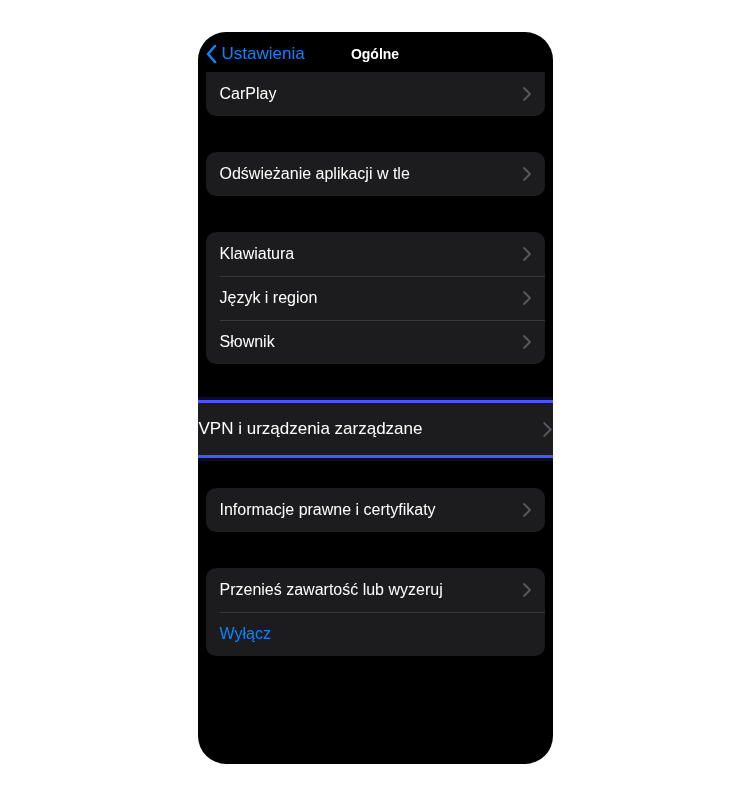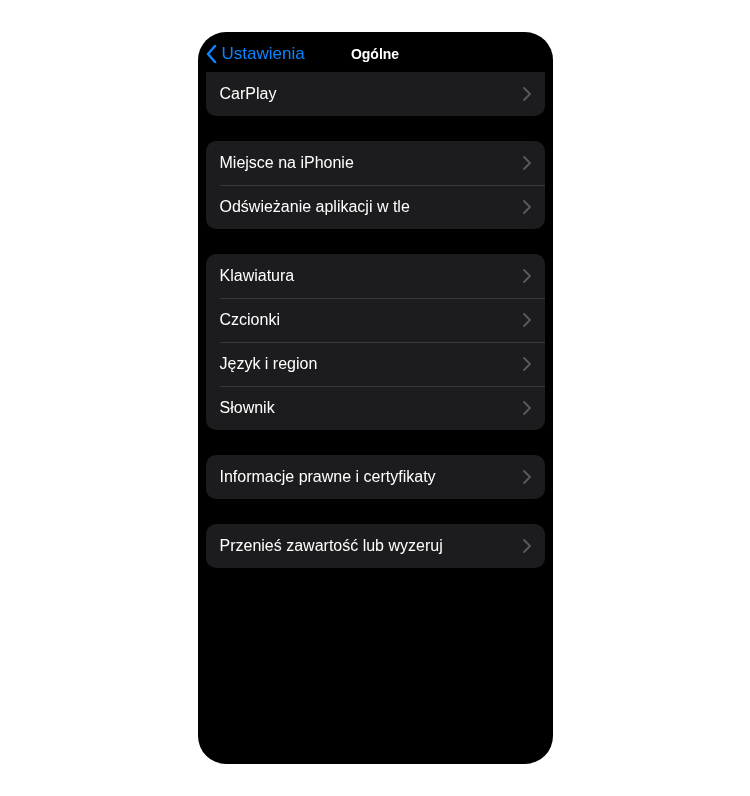--- a/index.html
+++ b/index.html
@@ -53,21 +53,21 @@
       color: #ffffff;
       font-size: 14px;
       font-weight: 600;
     }
     .content {
       padding: 0 8px;
     }
     .section {
       background: #1c1c1e;
       border-radius: 10px;
-      margin-bottom: 25px;
+      margin-bottom: 36px;
       overflow: hidden;
     }
     .section-first {
       margin-top: -4px;
       border-top-left-radius: 0;
       border-top-right-radius: 0;
     }
     .row {
       height: 44px;
       padding: 0 14px;
@@ -153,73 +153,74 @@
       <div class="row">
         <span class="row-label">CarPlay</span>
         <svg class="chevron" viewBox="0 0 8 14">
             <path d="M1 1 L7 7 L1 13" stroke-width="1.8" fill="none" stroke-linecap="round" stroke-linejoin="round"></path>
           </svg>
       </div>
     </div>
 
     <div class="section">
       <div class="row">
-        <span class="row-label">Miejsce na iPhonie</span>
-        <svg class="chevron" viewBox="0 0 8 14">
-            <path d="M1 1 L7 7 L1 13" stroke-width="1.8" fill="none" stroke-linecap="round" stroke-linejoin="round"></path>
-          </svg>
-      </div>
-      <div class="row">
         <span class="row-label">Odświeżanie aplikacji w tle</span>
         <svg class="chevron" viewBox="0 0 8 14">
             <path d="M1 1 L7 7 L1 13" stroke-width="1.8" fill="none" stroke-linecap="round" stroke-linejoin="round"></path>
           </svg>
       </div>
     </div>
 
     <div class="section">
       <div class="row">
         <span class="row-label">Klawiatura</span>
         <svg class="chevron" viewBox="0 0 8 14">
             <path d="M1 1 L7 7 L1 13" stroke-width="1.8" fill="none" stroke-linecap="round" stroke-linejoin="round"></path>
           </svg>
       </div>
       <div class="row">
-        <span class="row-label">Czcionki</span>
-        <svg class="chevron" viewBox="0 0 8 14">
-            <path d="M1 1 L7 7 L1 13" stroke-width="1.8" fill="none" stroke-linecap="round" stroke-linejoin="round"></path>
-          </svg>
-      </div>
-      <div class="row">
         <span class="row-label">Język i region</span>
         <svg class="chevron" viewBox="0 0 8 14">
             <path d="M1 1 L7 7 L1 13" stroke-width="1.8" fill="none" stroke-linecap="round" stroke-linejoin="round"></path>
           </svg>
       </div>
       <div class="row">
         <span class="row-label">Słownik</span>
         <svg class="chevron" viewBox="0 0 8 14">
             <path d="M1 1 L7 7 L1 13" stroke-width="1.8" fill="none" stroke-linecap="round" stroke-linejoin="round"></path>
           </svg>
       </div>
     </div>
 
+    <div class="highlight-wrapper">
+      <div class="highlight-section">
+        <div class="highlight-row">
+          <span class="highlight-label">VPN i urządzenia zarządzane</span>
+          <svg class="highlight-chevron" viewBox="0 0 8 14">
+              <path d="M1 1 L7 7 L1 13" stroke-width="1.8" fill="none" stroke-linecap="round" stroke-linejoin="round"></path>
+            </svg>
+        </div>
+      </div>
+    </div>
 
     <div class="section">
       <div class="row">
         <span class="row-label">Informacje prawne i certyfikaty</span>
         <svg class="chevron" viewBox="0 0 8 14">
             <path d="M1 1 L7 7 L1 13" stroke-width="1.8" fill="none" stroke-linecap="round" stroke-linejoin="round"></path>
           </svg>
       </div>
     </div>
 
     <div class="section">
       <div class="row">
         <span class="row-label">Przenieś zawartość lub wyzeruj</span>
         <svg class="chevron" viewBox="0 0 8 14">
             <path d="M1 1 L7 7 L1 13" stroke-width="1.8" fill="none" stroke-linecap="round" stroke-linejoin="round"></path>
           </svg>
+      </div>
+      <div class="row">
+        <span class="row-label row-label-blue">Wyłącz</span>
       </div>
     </div>
 
   </div>
 </div>
 
 </body></html>

